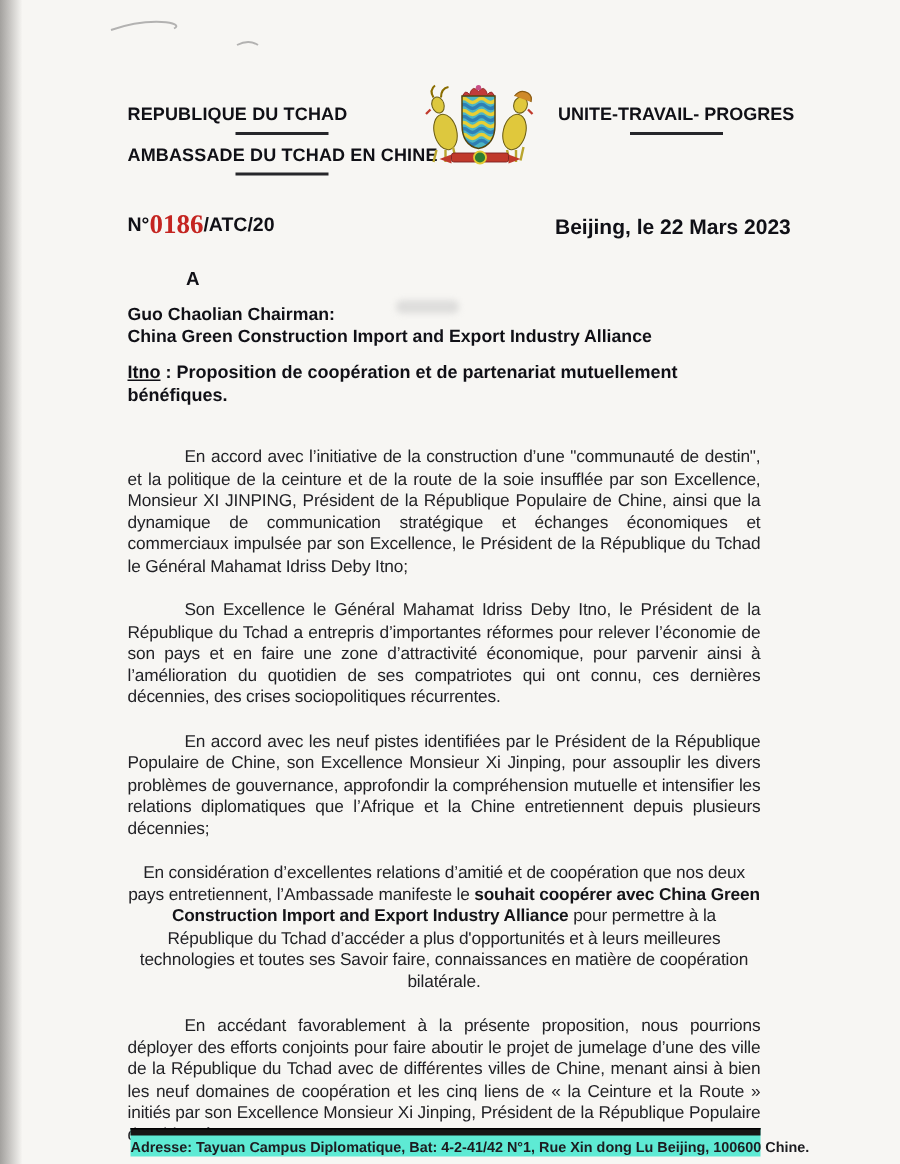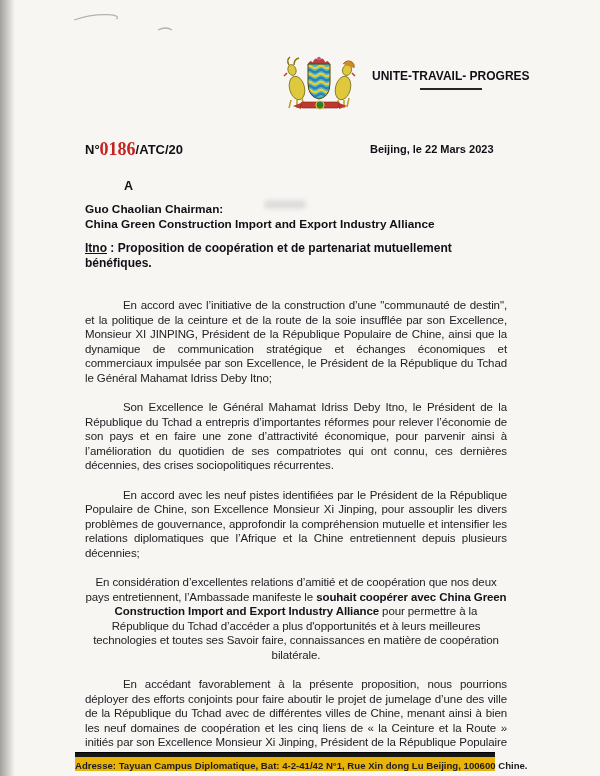--- a/index.html
+++ b/index.html
@@ -15,54 +15,60 @@
   .hdr-left{position:absolute;left:85px;top:69px;width:fit-content;text-align:center;}
   .hdr-left .line{font-weight:bold;font-size:12px;color:#101016;letter-spacing:.1px;white-space:nowrap;text-align:left;}
   .rule-sm{height:2px;background:#26262a;width:62px;margin:5px auto 6px auto;}
   .hdr-right{position:absolute;left:372px;top:69px;width:fit-content;text-align:right;}
   .hdr-right .line{font-weight:bold;font-size:12px;color:#101016;white-space:nowrap;}
   .emblem{position:absolute;left:281px;top:56px;width:78px;height:60px;}
 
   
   .ref{position:absolute;left:85px;top:139px;font-weight:bold;font-size:13px;color:#101016;}
   .ref .num{font-family:"Liberation Serif",serif;font-weight:bold;font-size:18px;vertical-align:-1px;}
-  .date{position:absolute;left:370px;top:143px;font-weight:bold;font-size:11px;color:#101016;text-align:right;}
+  .date{position:absolute;left:370px;top:143px;font-weight:bold;font-size:14px;color:#101016;text-align:right;}
 
   
   .to-letter{position:absolute;left:124px;top:179px;font-weight:bold;font-size:12.5px;color:#101016;}
   .addressee{position:absolute;left:85px;top:202px;font-weight:bold;font-size:11.8px;line-height:14.6px;color:#101016;}
 
   
   .subject{position:absolute;left:85px;top:241px;width:424px;font-weight:bold;font-size:12px;line-height:15px;color:#101016;}
   .subject .u{text-decoration:underline;}
 
   
   .bodytxt{position:absolute;left:85px;top:298px;width:422px;font-size:11.5px;line-height:14.5px;
     letter-spacing:-0.1px;color:#222226;}
   .bodytxt p{margin:0 0 15px 0;text-align:justify;}
   .bodytxt p.indent{text-indent:38px;}
   .bodytxt p.ragged{text-align:center;}
   .bodytxt b{color:#141418;}
 
   
-  .footer{position:absolute;left:75px;top:752px;width:420px;background:#eab308;}
+  .footer{position:absolute;left:87px;top:752px;width:420px;background:#5eead4;}
   .rule-thick{height:4px;background:#161616;border-top:1px solid #000;}
   .address{margin-top:3px;text-align:center;font-weight:bold;font-size:9.6px;color:#1c1c20;white-space:nowrap;}
 </style>
 </head>
 <body>
 
 <div class="paper">
   <div class="scan-edge"></div>
 
   <svg class="artifact-squiggle" width="140" height="34" viewBox="0 0 140 34">
     <path d="M16,14 C42,5 66,9 58,13 M100,24 q8,-4 14,0" stroke="#8f8f8f" stroke-width="1.3" fill="none"></path>
   </svg>
   <div class="smudge"></div>
 
+  <div class="hdr-left">
+    <div class="line">REPUBLIQUE DU TCHAD</div>
+    <div class="rule-sm"></div>
+    <div class="line">AMBASSADE DU TCHAD EN CHINE</div>
+    <div class="rule-sm"></div>
+  </div>
 
   <svg class="emblem" viewBox="0 0 78 60">
 
     <g stroke="#6b5d14" stroke-width="0.7">
       <ellipse cx="16" cy="32" rx="7.5" ry="12" fill="#ddc83e" transform="rotate(-14 16 32)"></ellipse>
       <ellipse cx="11" cy="14" rx="4" ry="5.5" fill="#ddc83e" transform="rotate(-18 11 14)"></ellipse>
       <path d="M8,9 q-3,-5 1,-8 M13,9 q0,-6 5,-7" fill="none" stroke="#8a6d00" stroke-width="1.4"></path>
       <path d="M10,44 l-2,8 M16,44 l0,8 M21,42 l2,9" stroke="#b9a52e" stroke-width="1.6"></path>
       <path d="M6,17 l-3,3" stroke="#c0392b" stroke-width="1.5"></path>
     </g>

